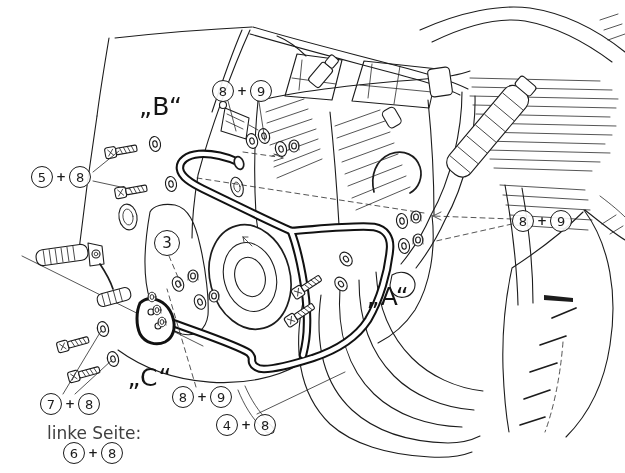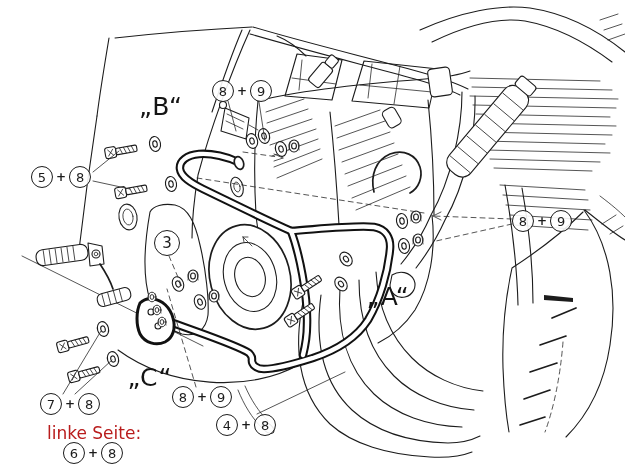--- a/index.html
+++ b/index.html
@@ -16,21 +16,21 @@
   .blk{fill:#1c1c1c;}
   .callout{position:absolute;display:flex;align-items:center;gap:2px;
            transform:translate(-50%,-50%);white-space:nowrap;}
   .circ{width:20px;height:20px;border:1.7px solid #1b1b1b;border-radius:50%;
         display:flex;align-items:center;justify-content:center;
         font-size:13px;line-height:1;background:rgba(255,255,255,.9);}
   .circ.big{width:24px;height:24px;font-size:15px;}
   .plus{font-size:12px;font-weight:bold;margin:0 1px;}
   .quote-label{position:absolute;transform:translate(-50%,-50%);font-size:25px;
                letter-spacing:1px;color:#141414;white-space:nowrap;}
-  .note-label{position:absolute;font-size:17px;color:#b91c1c;white-space:nowrap;}
+  .note-label{position:absolute;font-size:17px;color:#404040;white-space:nowrap;}
 </style>
 </head>
 <body>
 
 <div id="stage">
 
   <svg width="625" height="473" viewBox="0 0 625 473">
     <defs>
       <g id="washer">
         <ellipse rx="5.5" ry="7.5" class="whfill ln"></ellipse>

